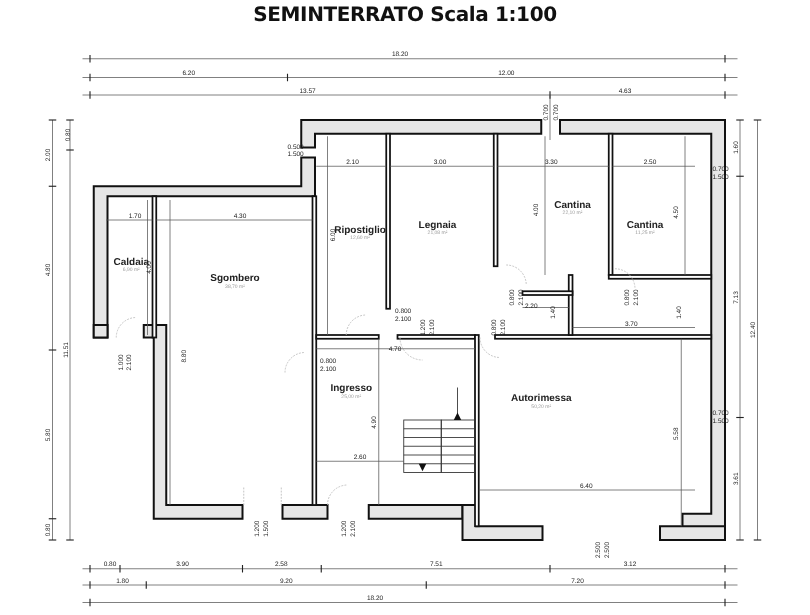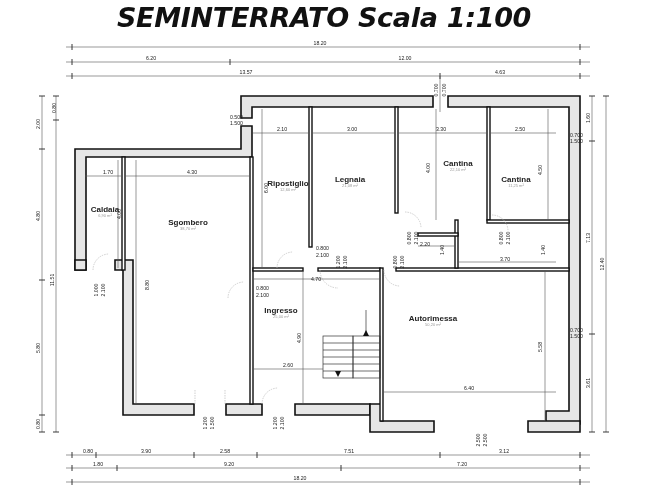--- a/index.html
+++ b/index.html
@@ -1,21 +1,20 @@
 <!DOCTYPE html>
 <html><head>
 <meta charset="utf-8">
 <style>
   html, body { margin: 0; padding: 0; background: #ffffff; }
   body { width: 648px; height: 492px; position: relative; overflow: hidden; font-family: "DejaVu Sans", sans-serif; }
   .title {
     position: absolute; left: 0; top: 2px; width: 648px; text-align: center;
-    font-family: "DejaVu Sans", sans-serif; font-weight: bold; font-size: 27px; color: #111;
+    font-family: "DejaVu Sans", sans-serif; font-weight: bold; font-size: 16px; color: #111;
     letter-spacing: -0.3px;
-    font-style: italic;
   }
   svg { position: absolute; left: 0; top: 0; }
   .wall { fill: #e6e6e6; stroke: #111; stroke-width: 1.6; }
   .iwall { fill: #ffffff; stroke: #111; stroke-width: 1.4; }
   .dim { stroke: #555; stroke-width: 0.6; fill: none; }
   .tick { stroke: #222; stroke-width: 0.9; }
   .dimtxt { font-family: "Liberation Sans", sans-serif; font-size: 5.2px; fill: #222; }
   .room { font-family: "Liberation Sans", sans-serif; font-size: 8px; font-weight: bold; fill: #222; }
   .area { font-family: "Liberation Sans", sans-serif; font-size: 4px; fill: #999; }
   .door { stroke: #bbb; stroke-width: 0.7; fill: none; stroke-dasharray: 1.5 1; }

